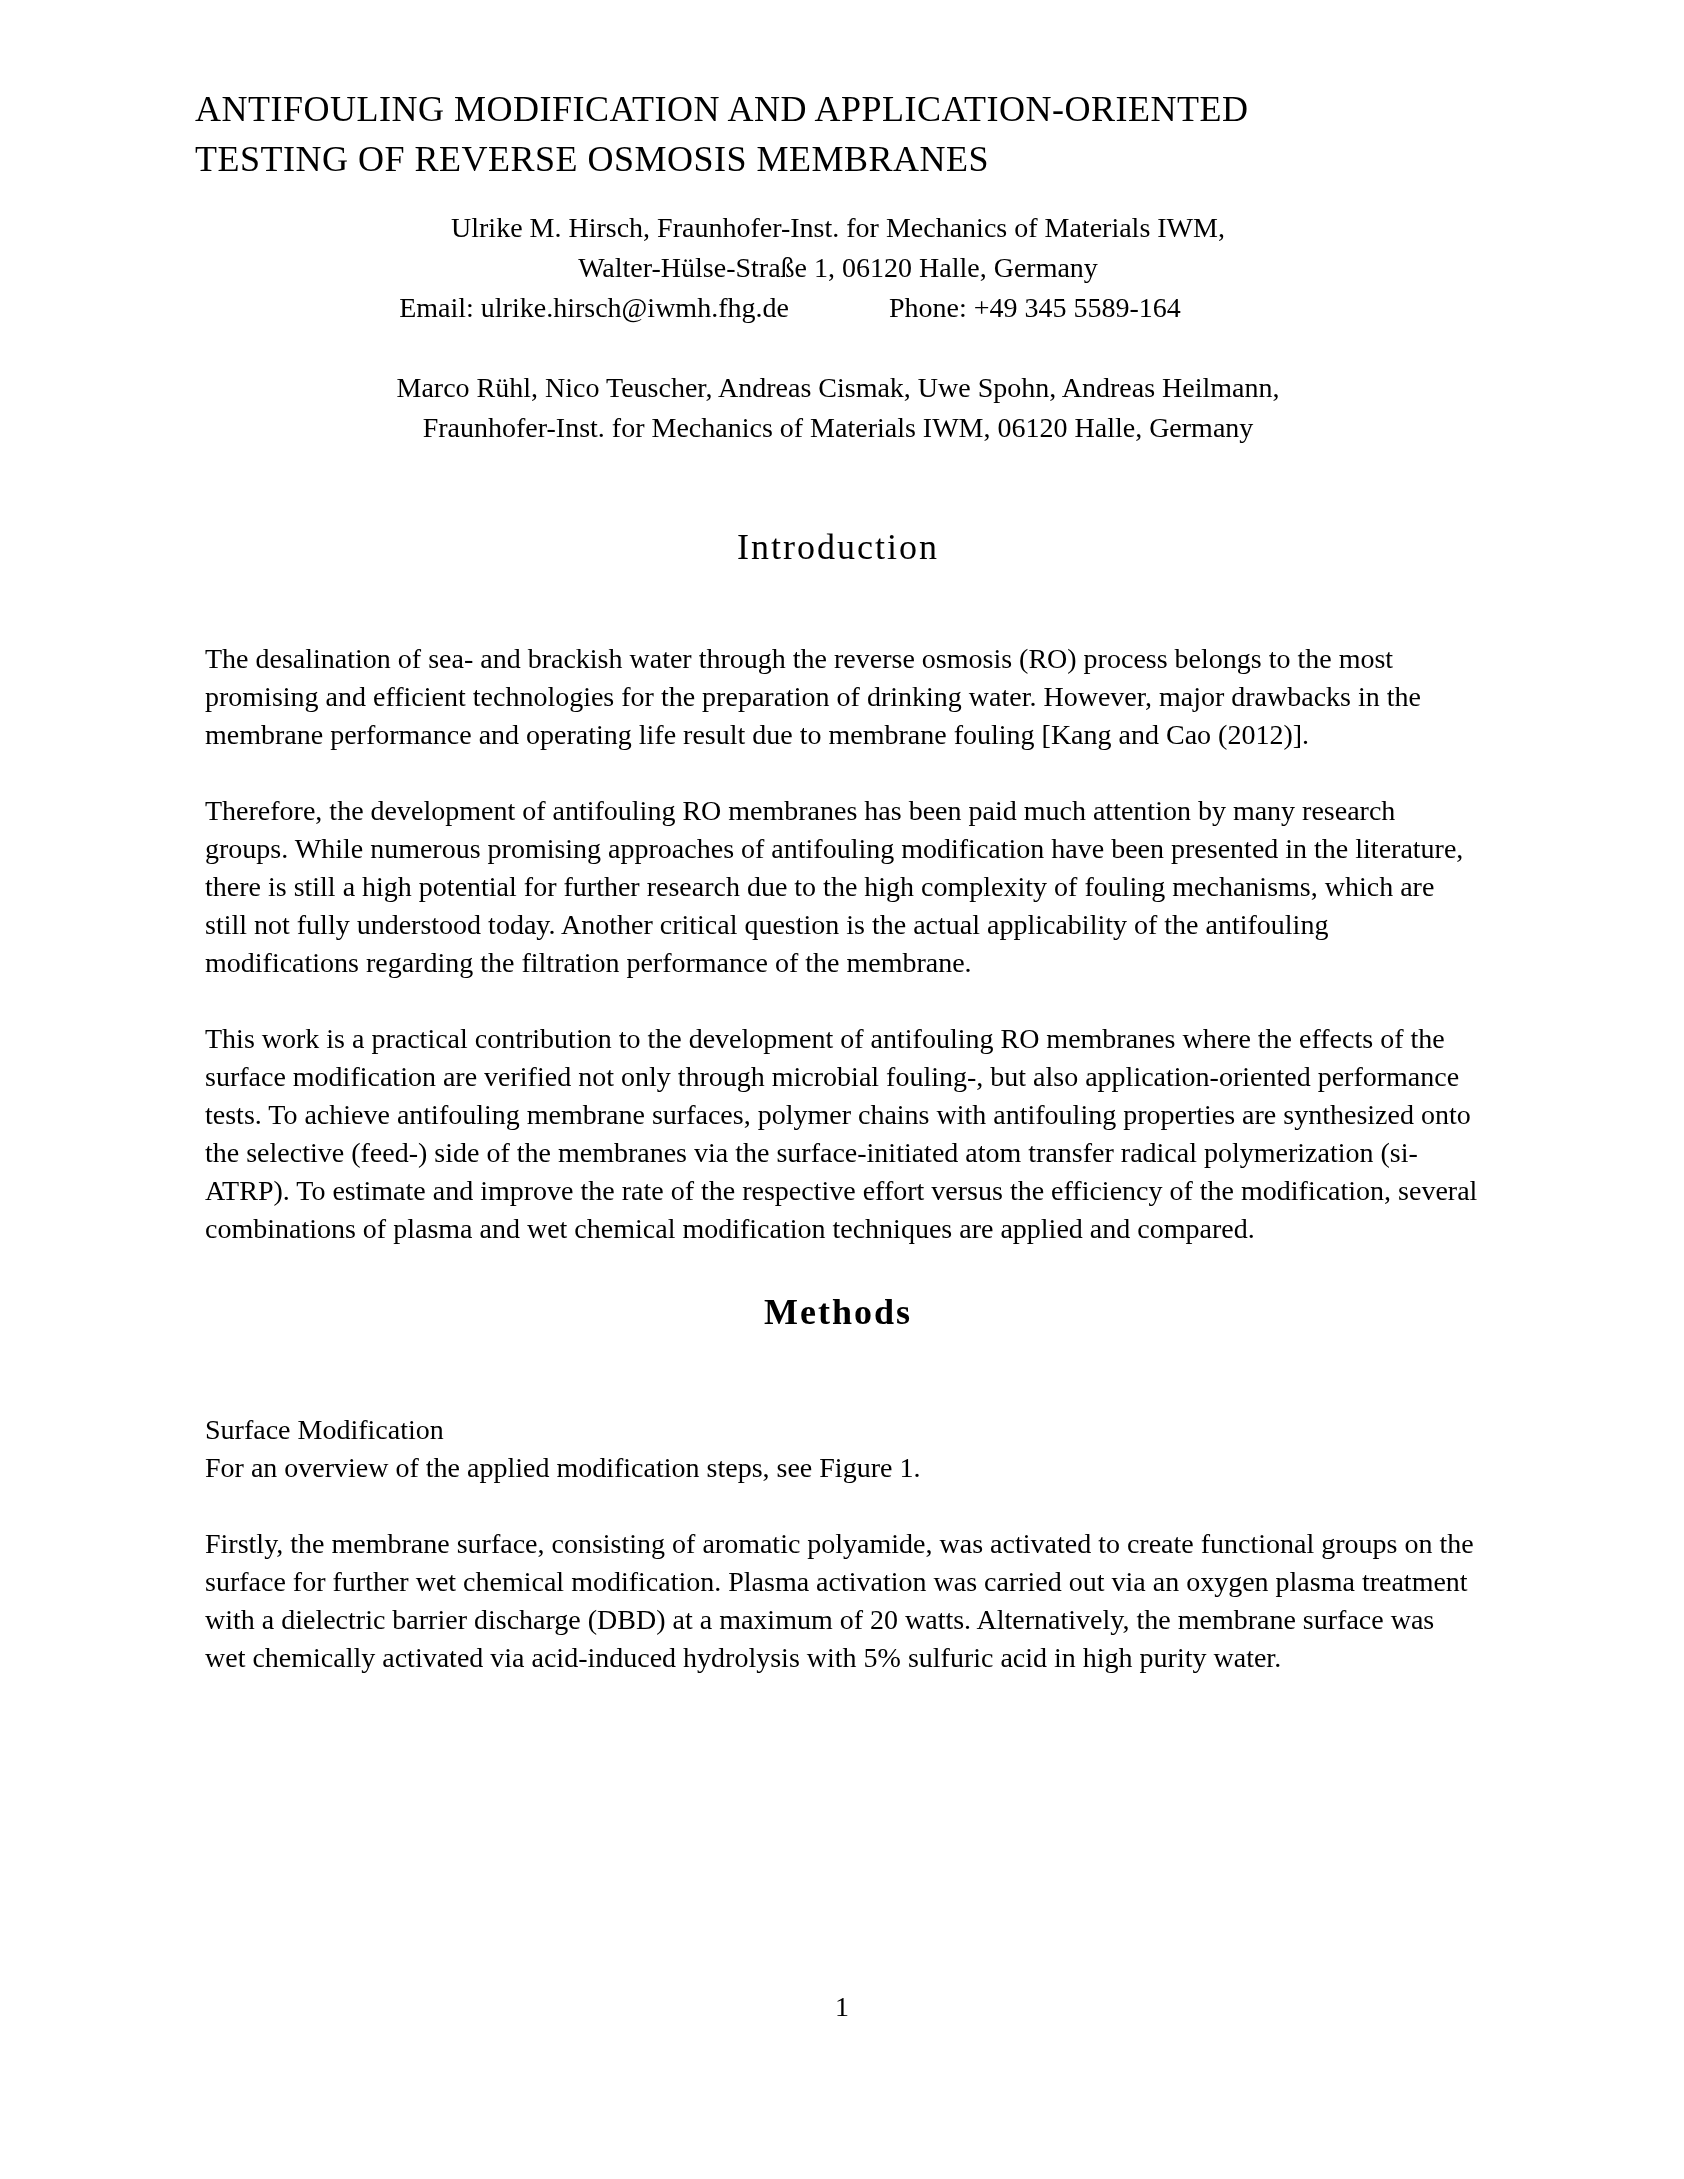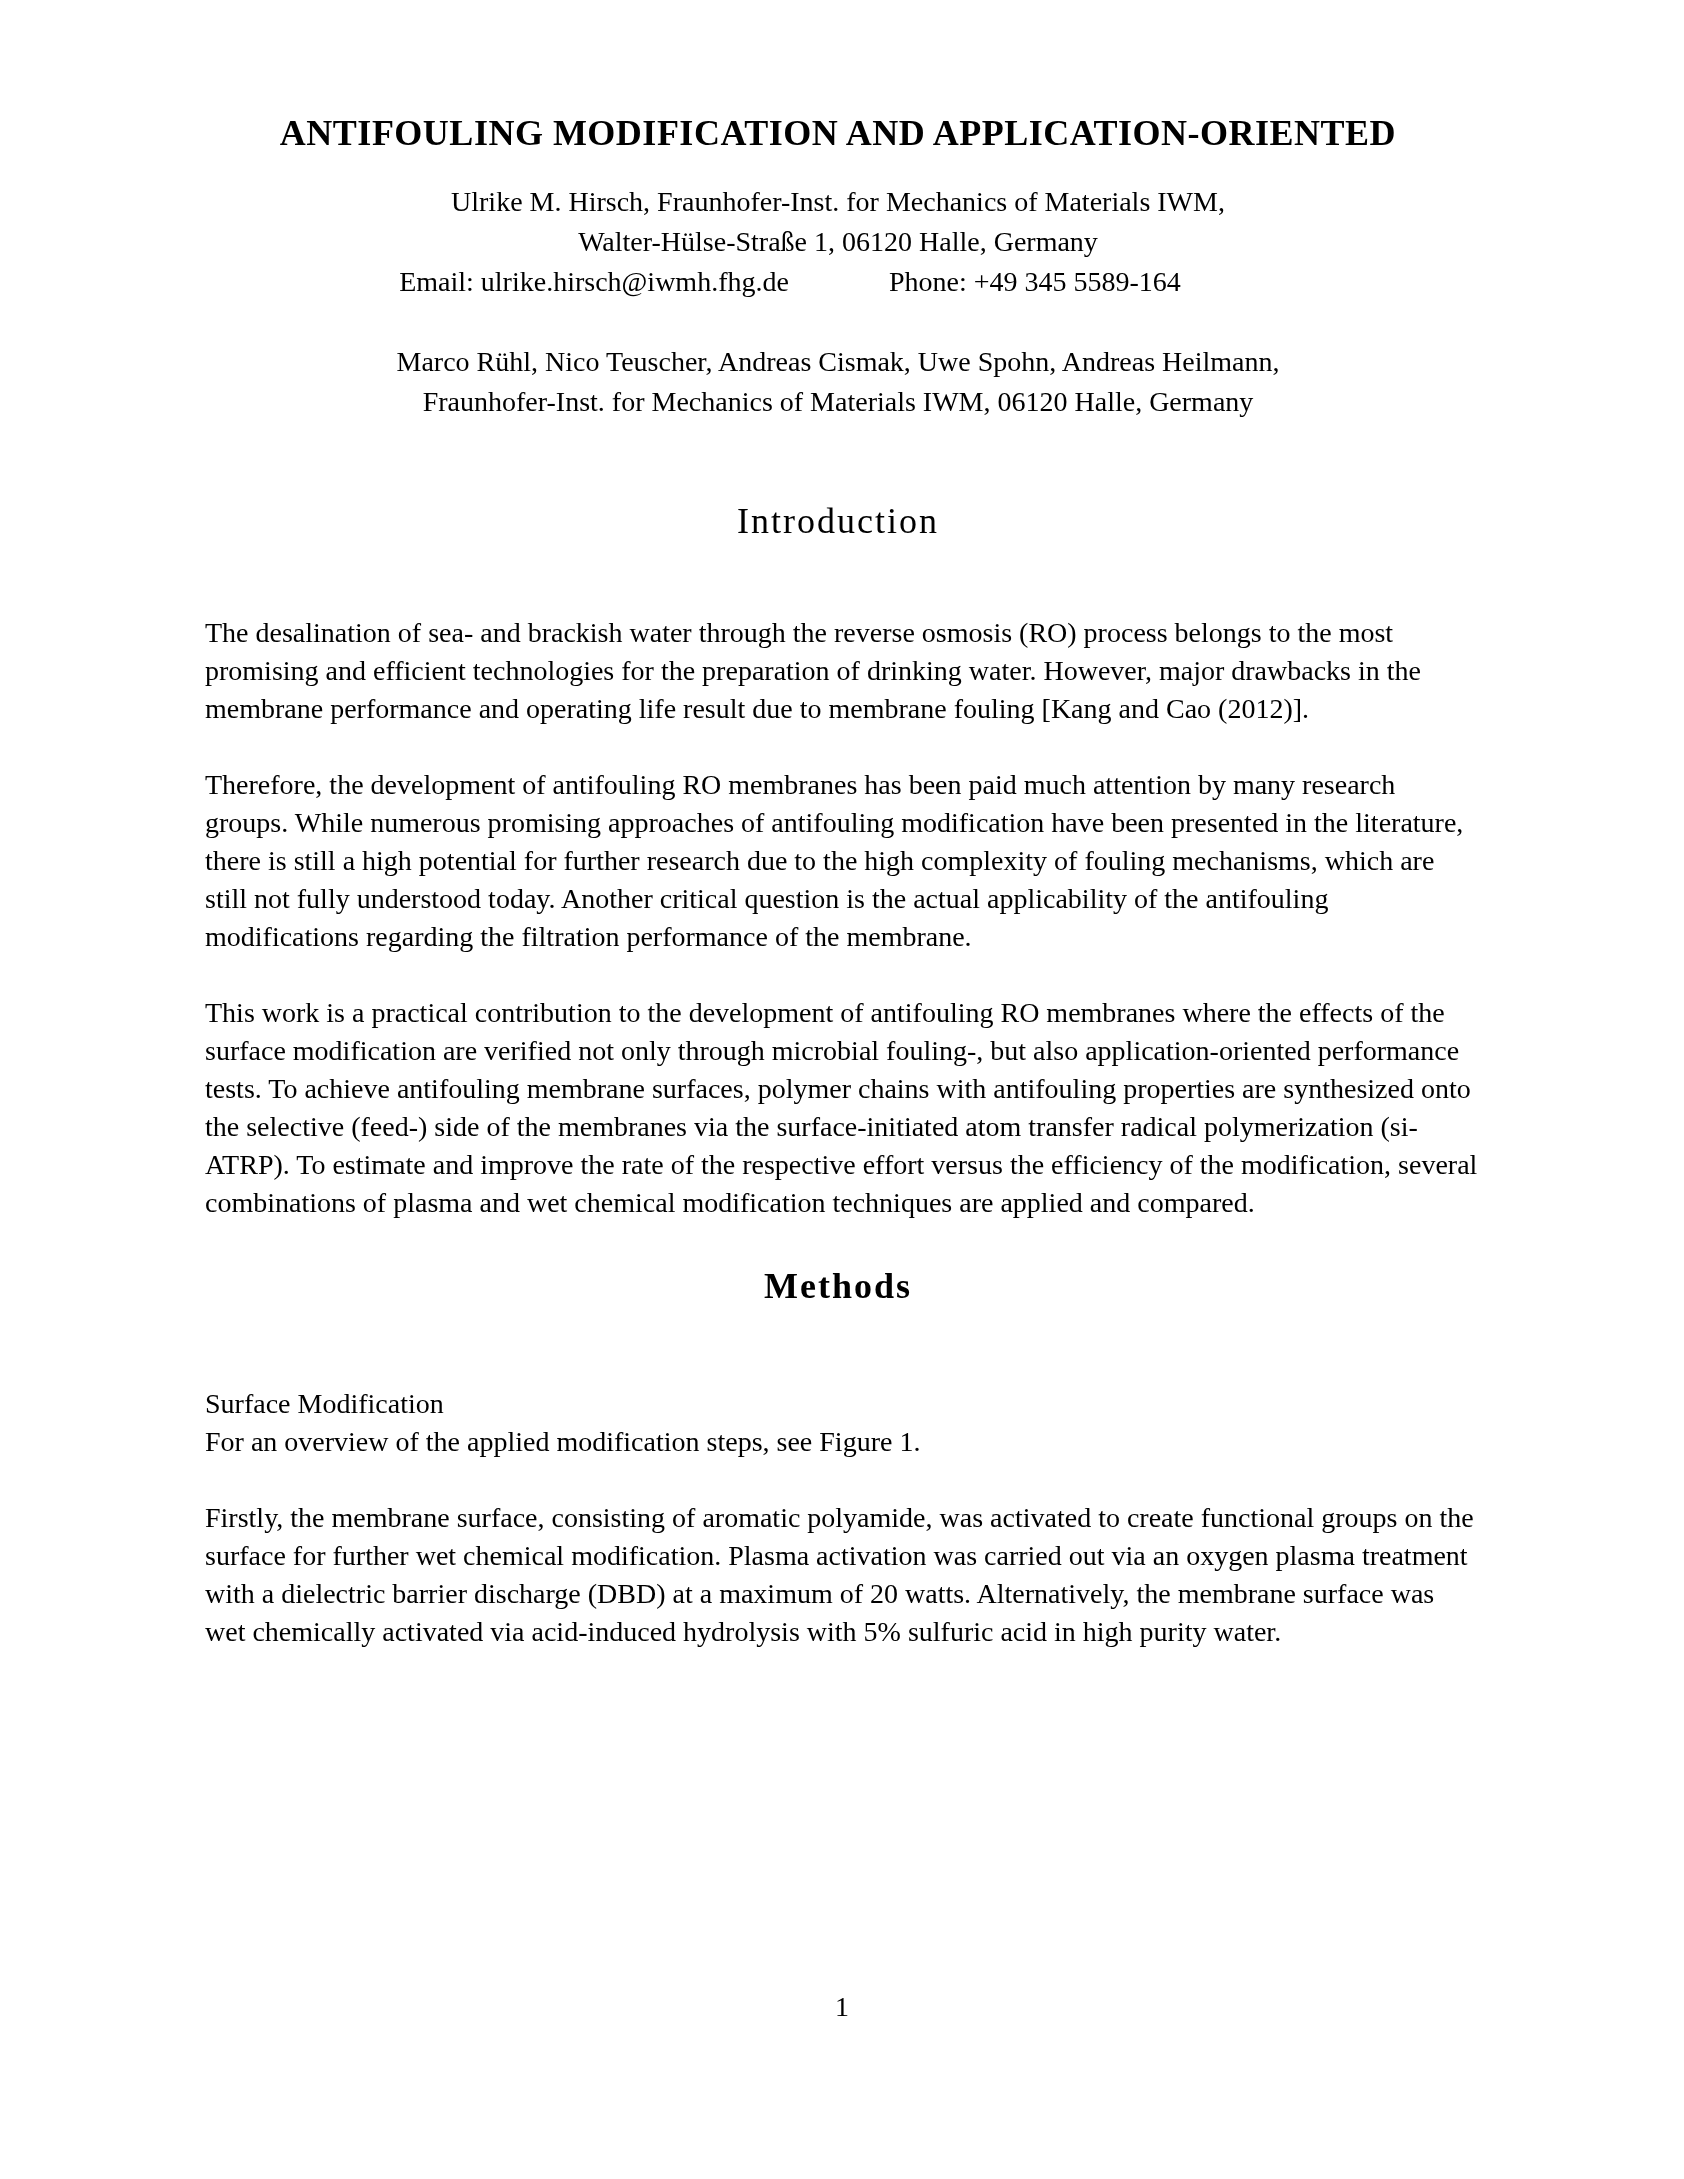--- a/index.html
+++ b/index.html
@@ -10,24 +10,23 @@
   }
   .page {
     position: relative;
     width: 1684px;
     height: 2179px;
     background: #ffffff;
     padding: 0 203px 0 195px;
     overflow: hidden;
   }
   .title {
-    margin-top: 108px;
-    text-align: center;
+    margin-top: 84px;
     font-size: 36px;
-    font-weight: bold;
+    font-weight: normal;
     line-height: 50px;
     letter-spacing: 0.5px;
   }
   .title .line { display: block; }
   .affil {
     text-align: center;
     font-size: 28px;
     line-height: 40px;
   }
   .affil-1 { margin-top: 24px; }
@@ -68,20 +67,21 @@
     line-height: 38px;
   }
 </style>
 </head>
 <body>
 
 <div class="page">
 
   <h1 class="title">
     <span class="line">ANTIFOULING MODIFICATION AND APPLICATION-ORIENTED</span>
+    <span class="line">TESTING OF REVERSE OSMOSIS MEMBRANES</span>
   </h1>
 
   <div class="affil affil-1">
     <div>Ulrike M. Hirsch, Fraunhofer-Inst. for Mechanics of Materials IWM,</div>
     <div>Walter-Hülse-Straße 1, 06120 Halle, Germany</div>
     <div class="contact-line">
       <span>Email: ulrike.hirsch@iwmh.fhg.de</span>
       <span>Phone: +49 345 5589-164</span>
     </div>
   </div>

